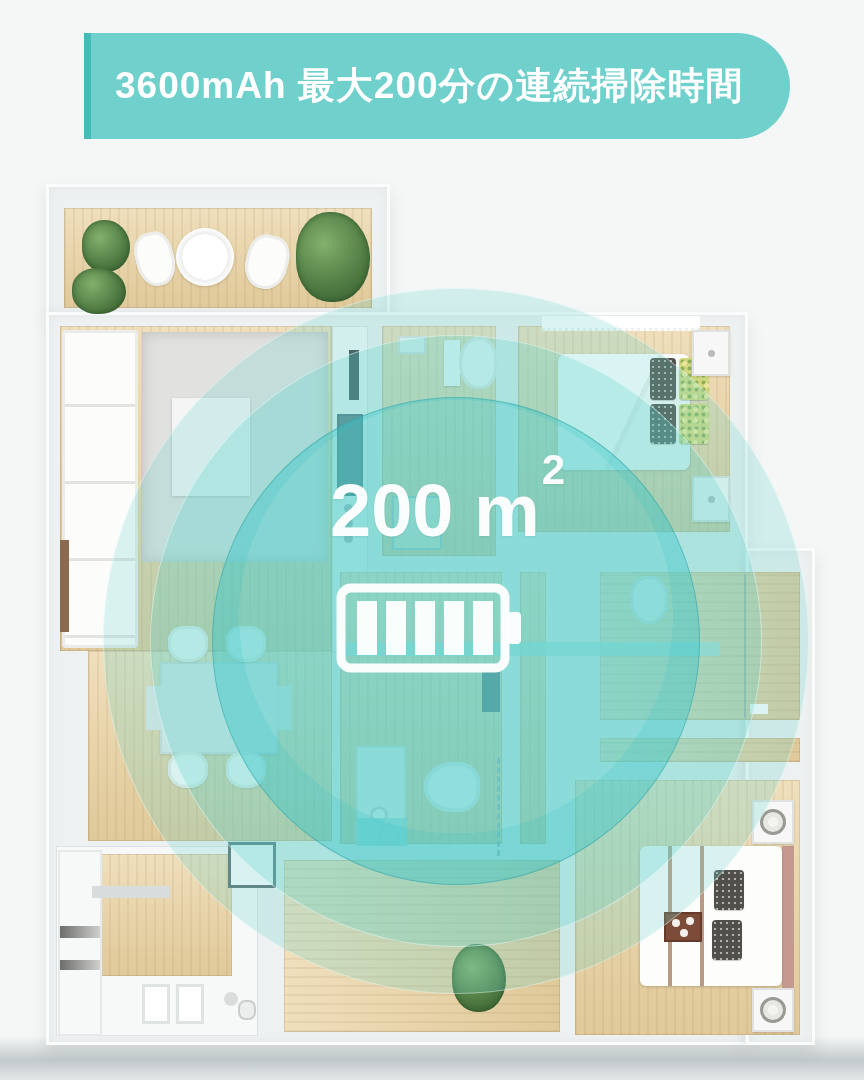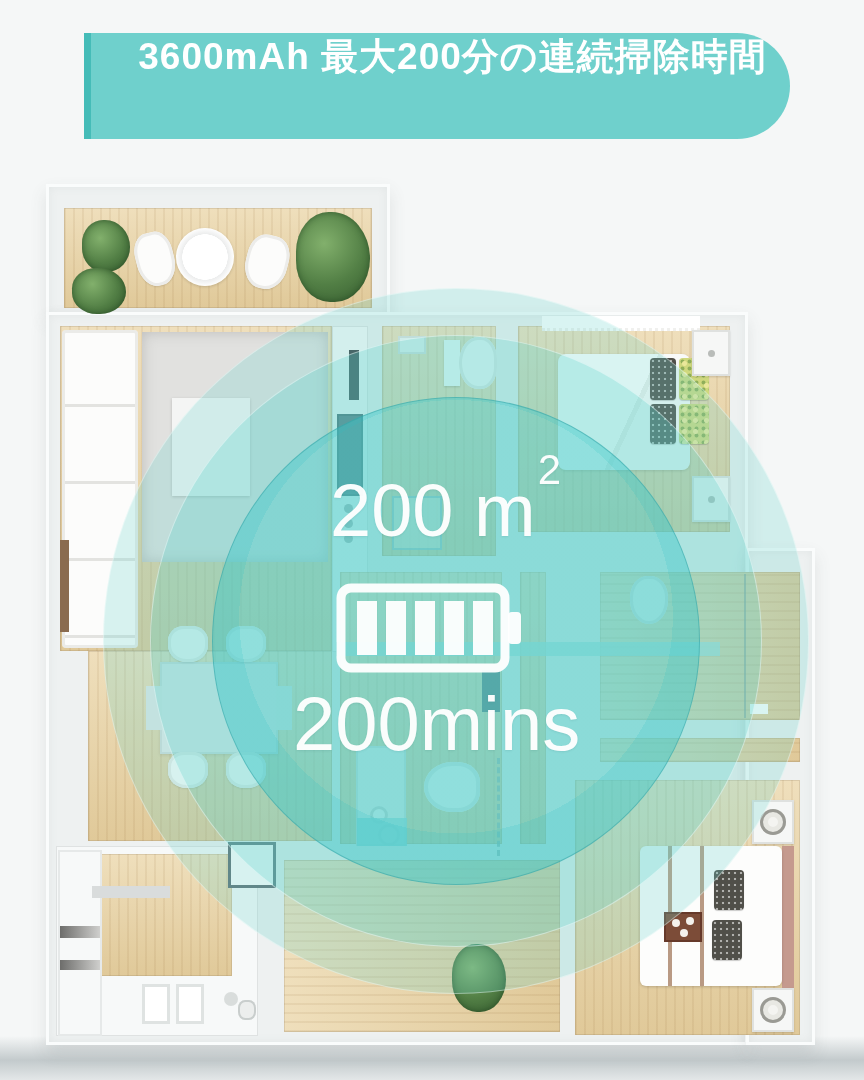--- a/index.html
+++ b/index.html
@@ -4,21 +4,21 @@
 <style>
   html,body{margin:0;padding:0;}
   body{width:864px;height:1080px;background:#f5f7f7;font-family:"Liberation Sans",sans-serif;overflow:hidden;}
   .canvas{position:relative;width:864px;height:1080px;background:#f5f7f7;overflow:hidden;}
   .abs{position:absolute;}
   
   .banner{
     left:84px;top:33px;width:706px;height:106px;
     background:#6fd0cc;border-left:7px solid #45bcb8;
     border-radius:0 53px 53px 0;
-    display:flex;flex-direction:row;justify-content:center;
+    display:flex;flex-direction:column;justify-content:center;
     padding-left:24px;box-sizing:border-box;z-index:50;
   }
   .banner .l1{color:#fff;font-weight:bold;font-size:37px;line-height:1.28;letter-spacing:1px;}
   .banner .l2{color:#fff;font-weight:bold;font-size:33px;line-height:1.25;letter-spacing:1px;}
   
   .wallblock{background:#eef1f1;border:3px solid #fafcfc;box-shadow:0 8px 16px rgba(70,80,85,.12), inset 0 0 10px rgba(100,110,115,.08);box-sizing:border-box;z-index:1;}
   .wood{background-color:#e9d6ae;
     background-image:repeating-linear-gradient(90deg, rgba(150,110,60,.10) 0 2px, rgba(0,0,0,0) 2px 9px),
                      linear-gradient(180deg,#efdfbc,#e0c999);
     box-shadow:inset 0 0 0 1px rgba(120,105,80,.18);z-index:2;}
@@ -37,21 +37,21 @@
   .pillow-dark{background:#504f49;background-image:radial-gradient(circle, rgba(255,255,255,.55) 1px, transparent 1.6px);background-size:6px 6px;border-radius:4px;box-shadow:0 1px 1px rgba(0,0,0,.2);}
   .pillow-flo{background:#cfd87e;background-image:radial-gradient(circle,#eae79a 2px,transparent 3px),radial-gradient(circle,#8fae5a 1.5px,transparent 2.4px);background-size:11px 11px,7px 7px;border-radius:4px;box-shadow:0 1px 1px rgba(0,0,0,.2);}
   
   .ring{border-radius:50%;z-index:10;}
   .ring3{left:103px;top:288px;width:704px;height:704px;background:rgba(110,214,206,.26);border:1px solid rgba(255,255,255,.40);}
   .ring2{left:150px;top:335px;width:610px;height:610px;background:rgba(90,210,205,.27);border:1px solid rgba(255,255,255,.45);}
   .ring1{left:212px;top:397px;width:486px;height:486px;
     background:radial-gradient(circle at 50% 45%, rgba(70,203,203,.33) 0 60%, rgba(58,198,200,.44) 60% 100%);
     border:1px solid rgba(50,162,164,.5);}
   
-  .stat{color:rgba(255,255,255,.96);font-weight:normal;z-index:20;text-shadow:0 1px 2px rgba(60,120,120,.15);}
+  .stat{color:rgba(255,255,255,.96);font-weight:bold;z-index:20;text-shadow:0 1px 2px rgba(60,120,120,.15);}
   .area{left:330px;top:468px;font-size:74px;letter-spacing:0px;white-space:nowrap;}
   .area sup{font-size:42px;position:relative;top:-26px;left:2px;}
   .mins{left:293px;top:680px;font-size:76px;white-space:nowrap;}
   .battery{left:336px;top:583px;z-index:20;}
   .shadowband{left:0;top:1036px;width:864px;height:44px;background:linear-gradient(180deg, rgba(185,192,194,.0), #c3cacc 55%, #e3e7e8 100%);z-index:0;}
 </style>
 </head>
 <body>
 
 <div class="canvas">
@@ -172,19 +172,18 @@
   <svg class="abs battery" width="190" height="92" viewBox="0 0 190 92">
     <rect x="5" y="5" width="164" height="80" rx="10" fill="none" stroke="rgba(255,255,255,0.95)" stroke-width="9"></rect>
     <rect x="172" y="29" width="13" height="32" rx="4" fill="rgba(255,255,255,0.95)"></rect>
     <rect x="21" y="18" width="20" height="54" fill="rgba(255,255,255,0.95)"></rect>
     <rect x="50" y="18" width="20" height="54" fill="rgba(255,255,255,0.95)"></rect>
     <rect x="79" y="18" width="20" height="54" fill="rgba(255,255,255,0.95)"></rect>
     <rect x="108" y="18" width="20" height="54" fill="rgba(255,255,255,0.95)"></rect>
     <rect x="137" y="18" width="20" height="54" fill="rgba(255,255,255,0.95)"></rect>
   </svg>
 
-  <div class="abs stat mins">200mins</div>
 
   <div class="abs banner">
     <div class="l1">3600mAh 最大200分の連続掃除時間</div>
   </div>
 
 </div>
 
 </body></html>

